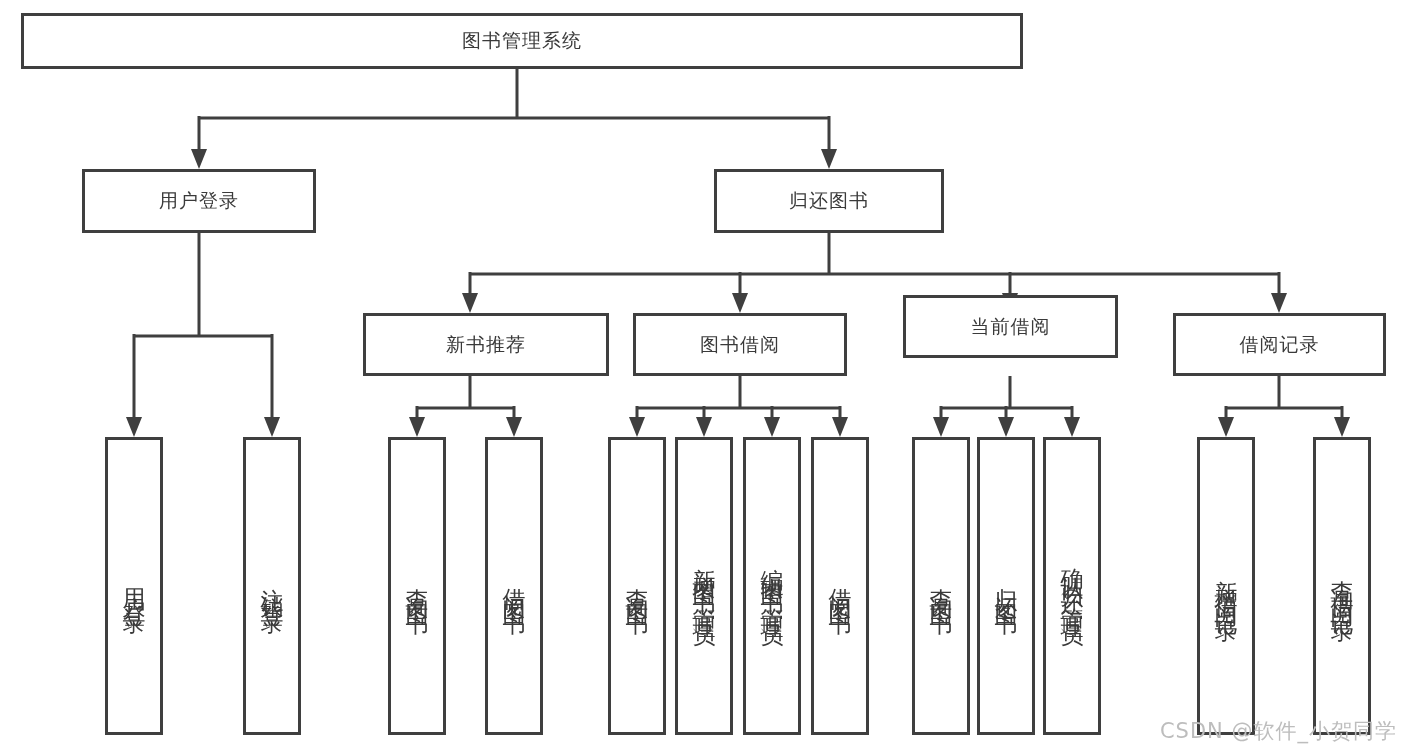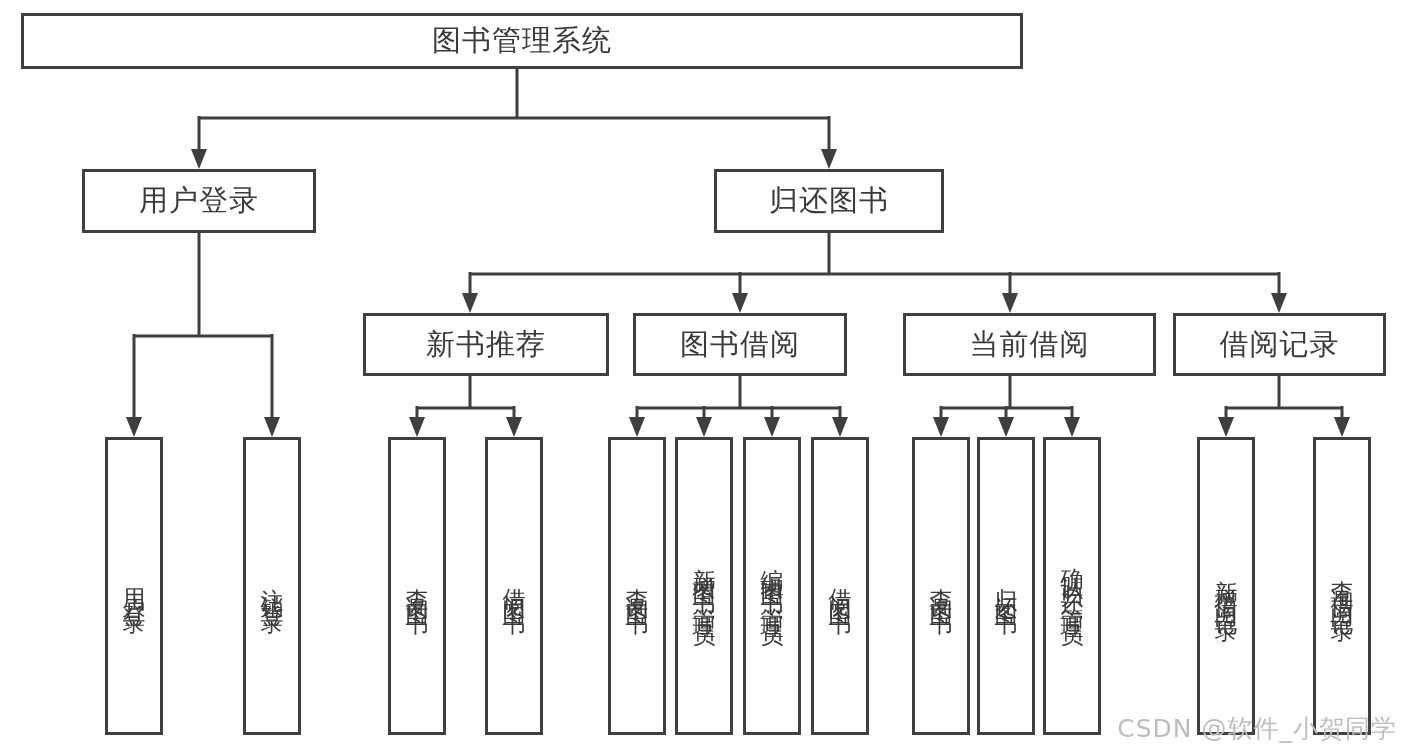--- a/index.html
+++ b/index.html
@@ -19,21 +19,21 @@
   .wires{position:absolute;left:0;top:0;width:1405px;height:747px;}
   .box{
     position:absolute;
     box-sizing:border-box;
     border:3px solid var(--line);
     background:#ffffff;
     display:flex;
     align-items:center;
     justify-content:center;
     color:var(--text);
-    font-size:29px;
+    font-size:19px;
     letter-spacing:1px;
     white-space:nowrap;
   }
   .leaf{
     position:absolute;
     box-sizing:border-box;
     border:3px solid var(--line);
     background:#ffffff;
     color:var(--text);
     font-size:23px;
@@ -42,21 +42,21 @@
     letter-spacing:8px;
     display:flex;
     align-items:center;
     justify-content:center;
     line-height:1;
   }
   .watermark{
     position:absolute;
     right:8px;
     bottom:2px;
-    font-size:25px;
+    font-size:21px;
     color:var(--watermark);
     letter-spacing:1px;
     z-index:5;
     white-space:nowrap;
   }
 </style>
 </head>
 <body>
 
 <div class="canvas">
@@ -124,21 +124,21 @@
     </g>
   </svg>
 
   <div class="box" style="left:21px;top:13px;width:1002px;height:56px;">图书管理系统</div>
 
   <div class="box" style="left:82px;top:169px;width:234px;height:64px;">用户登录</div>
   <div class="box" style="left:714px;top:169px;width:230px;height:64px;">归还图书</div>
 
   <div class="box" style="left:363px;top:313px;width:246px;height:63px;">新书推荐</div>
   <div class="box" style="left:633px;top:313px;width:214px;height:63px;">图书借阅</div>
-  <div class="box" style="left:903px;top:313px;width:253px;height:63px;">当前借阅</div>
+  <div class="box" style="left:903px;top:295px;width:215px;height:63px;">当前借阅</div>
   <div class="box" style="left:1173px;top:313px;width:213px;height:63px;">借阅记录</div>
 
   <div class="leaf" style="left:105px;top:437px;width:58px;height:298px;">用户登录</div>
   <div class="leaf" style="left:243px;top:437px;width:58px;height:298px;">注销登录</div>
 
   <div class="leaf" style="left:388px;top:437px;width:58px;height:298px;">查询图书</div>
   <div class="leaf" style="left:485px;top:437px;width:58px;height:298px;">借阅图书</div>
 
   <div class="leaf" style="left:608px;top:437px;width:58px;height:298px;">查询图书</div>
   <div class="leaf" style="left:675px;top:437px;width:58px;height:298px;">新增图书（管理员）</div>

